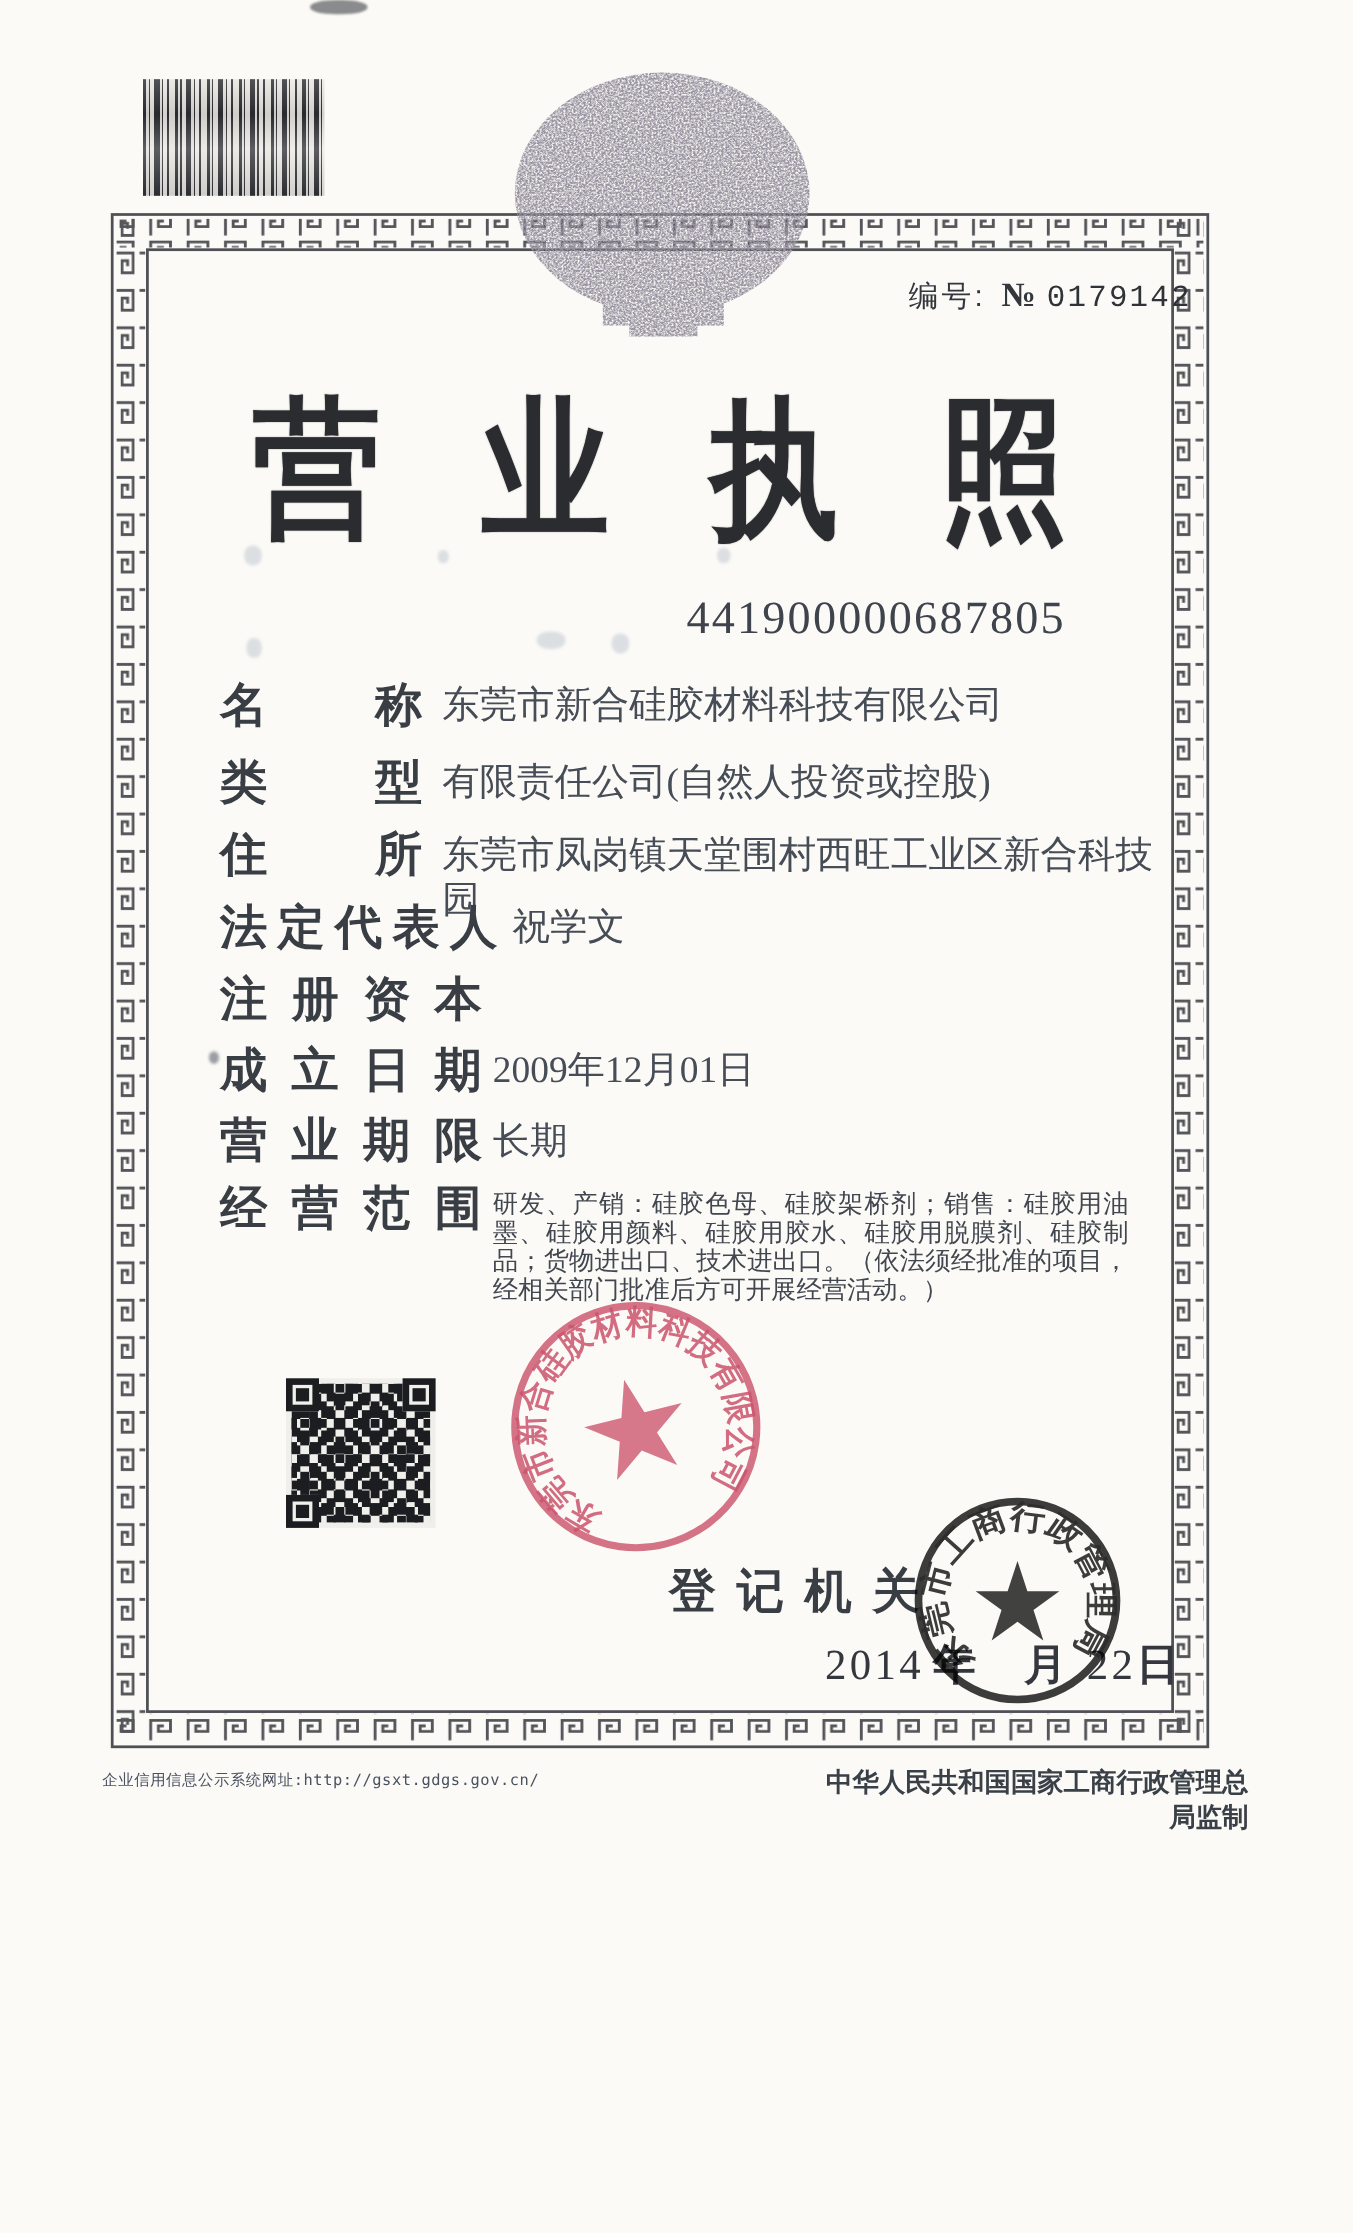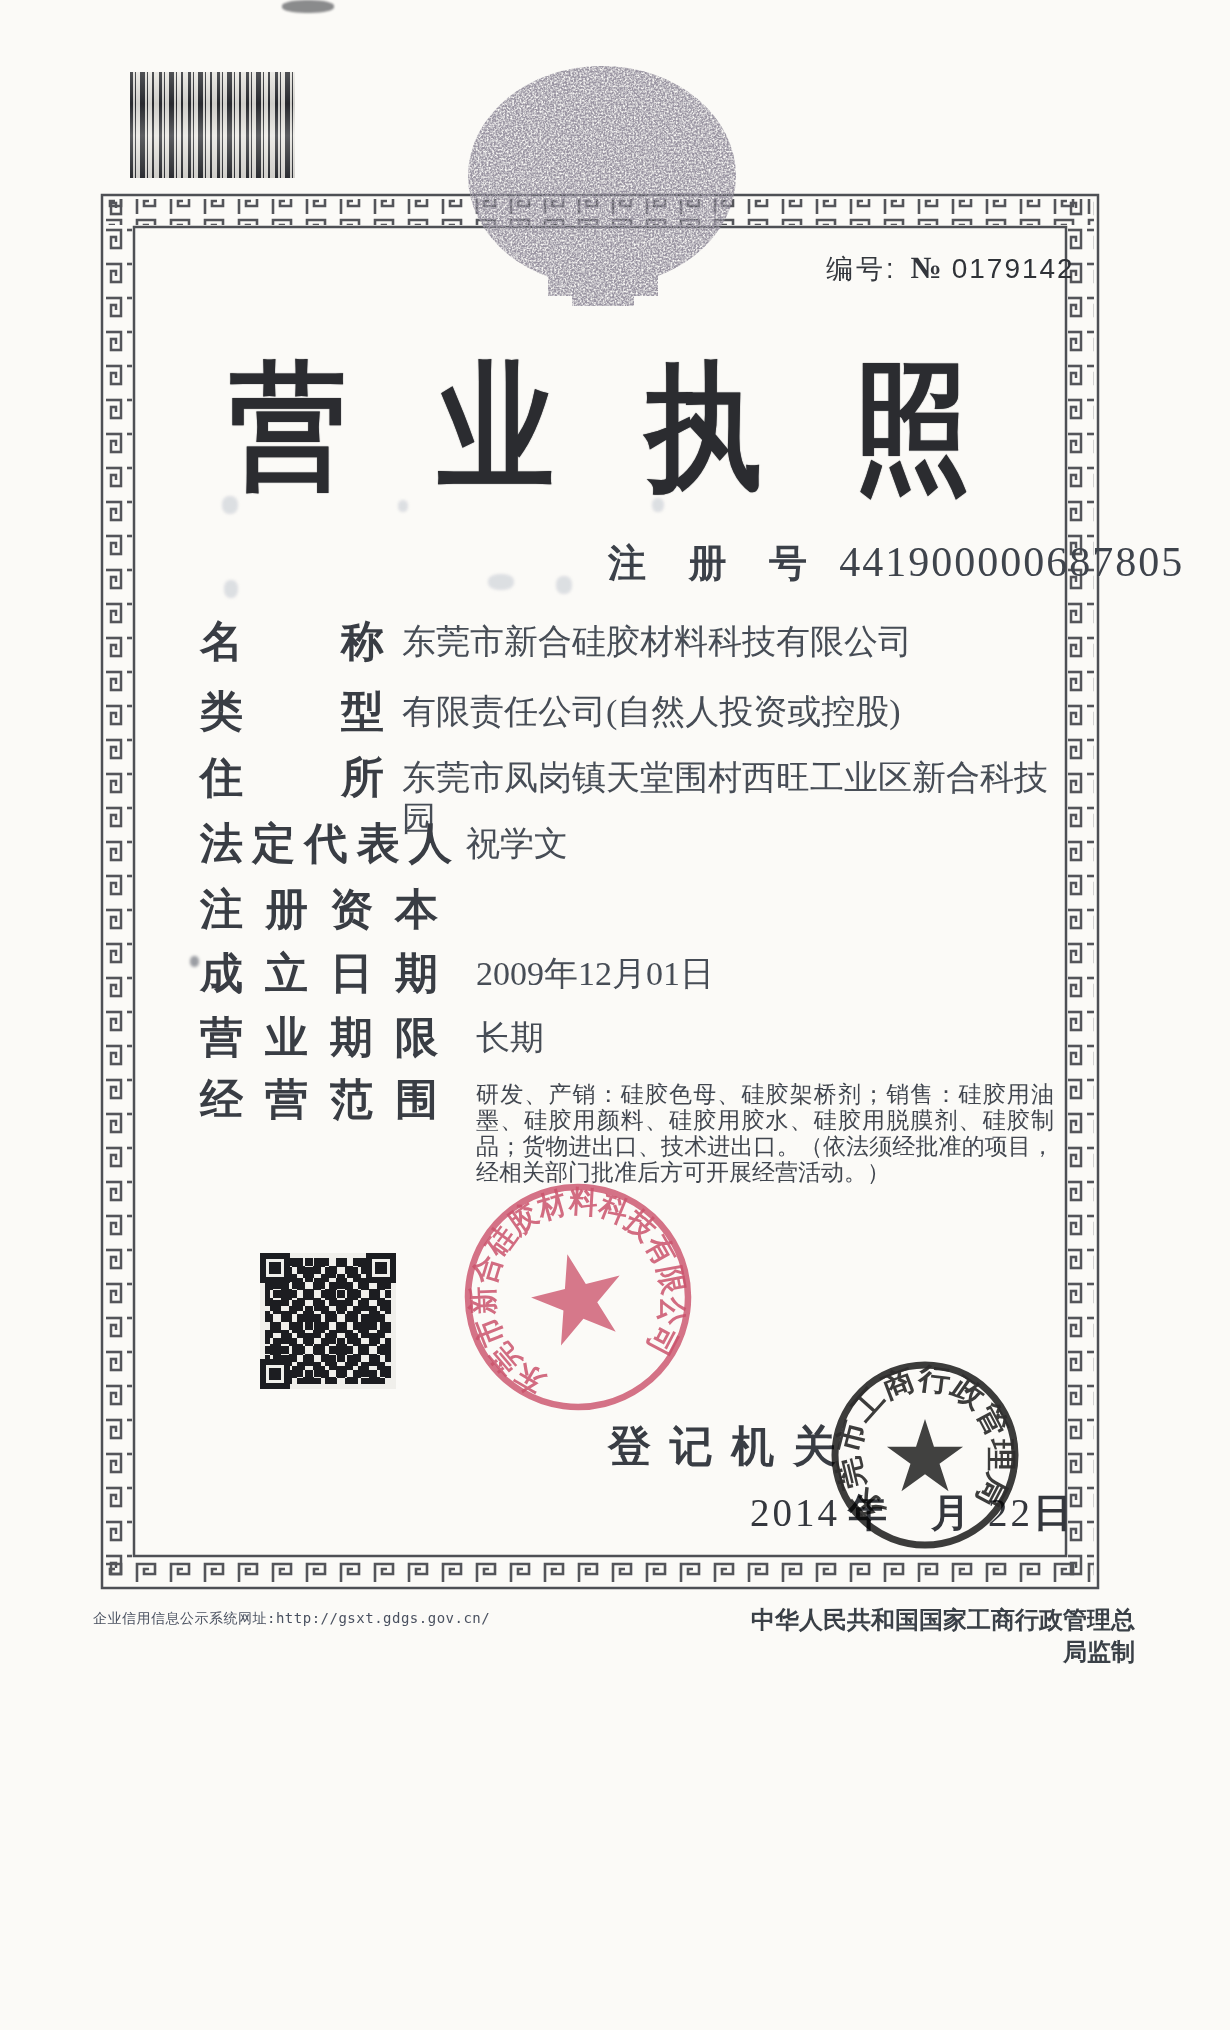--- a/index.html
+++ b/index.html
@@ -23,39 +23,39 @@
     filter:contrast(.95) blur(.4px);}
 
   
   .frame{left:100px;top:193px;}
   .emblem{left:460px;top:64px;}
 
   
   .serial{left:826px;top:250px;display:flex;align-items:baseline;color:#33363c;}
   .serial .lab{font-size:27px;letter-spacing:3px;}
   .serial .no{font-family:"Liberation Serif",serif;font-weight:700;font-size:31px;margin:0 10px 0 14px;}
-  .serial .num{font-family:Liberation Sans, sans-serif;font-size:28px;letter-spacing:2px;color:#2f3237;}
+  .serial .num{font-family:Liberation Mono, monospace;font-size:28px;letter-spacing:2px;color:#2f3237;}
 
   
   .title-wrap{left:136px;top:336px;width:928px;text-align:center;}
   .title{display:inline-block;transform:scaleY(1.18);transform-origin:center top;
     font-weight:900;font-size:116px;letter-spacing:92px;margin-right:-92px;color:#2b2c30;
     text-shadow:0 0 1px rgba(20,20,25,.75);}
 
   
   .regno{left:608px;top:538px;display:flex;align-items:baseline;color:#3c4149;}
   .regno .lab{font-size:38px;letter-spacing:16px;font-weight:600;}
   .regno .num{font-family:Liberation Serif, serif;font-size:42px;letter-spacing:2px;margin-left:16px;color:#3f444c;}
 
   
   .row{position:absolute;left:200px;width:880px;display:flex;align-items:flex-start;}
   .flabel{font-size:43px;font-weight:600;color:#393d44;text-align:justify;text-align-last:justify;
           line-height:1.1;flex:none;}
   .w2{width:184px;margin-right:18px;}
-  .w4{width:238px;margin-right:38px;}
+  .w4{width:238px;margin-right:10px;}
   .w5{width:252px;margin-right:14px;}
   .fvalue{font-family:"Liberation Serif",serif;font-size:34px;color:#474d56;padding-top:4px;line-height:1.2;}
   .fvalue.scope{font-size:23px;line-height:26px;width:578px;text-align:justify;padding-top:6px;color:#41464f;}
 
   
   .qr{position:absolute;left:260px;top:1253px;width:136px;height:136px;background:#f6f5f1;
       padding:5px;box-sizing:border-box;filter:blur(.3px) contrast(.95);}
   .qr-mod{position:relative;width:100%;height:100%;
     background-color:#f6f5f1;
     background-image:
@@ -135,21 +135,20 @@
     <span class="lab">编号:</span>
     <span class="no">№</span>
     <span class="num">0179142</span>
   </div>
 
   <div class="abs title-wrap">
     <span class="title">营业执照</span>
   </div>
 
   <div class="abs regno">
-    <span class="lab">注 册 号</span>
     <span class="num">441900000687805</span>
   </div>
 
   <div class="row" style="top:618px">
     <div class="flabel w2">名称</div>
     <div class="fvalue">东莞市新合硅胶材料科技有限公司</div>
   </div>
   <div class="row" style="top:688px">
     <div class="flabel w2">类型</div>
     <div class="fvalue">有限责任公司(自然人投资或控股)</div>

